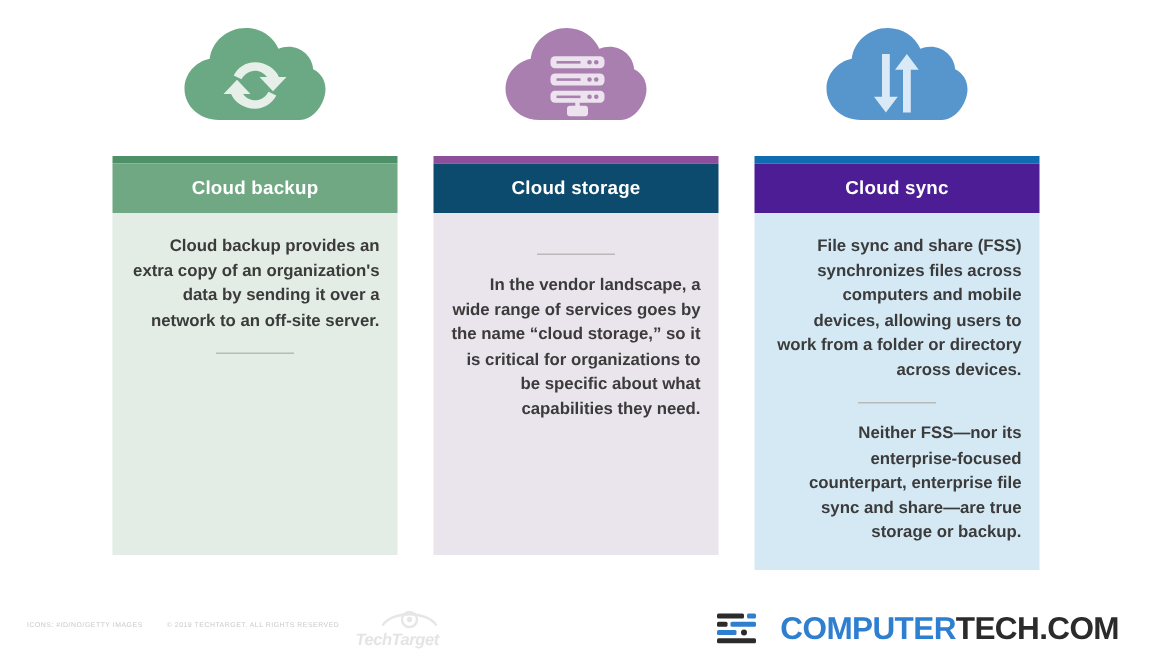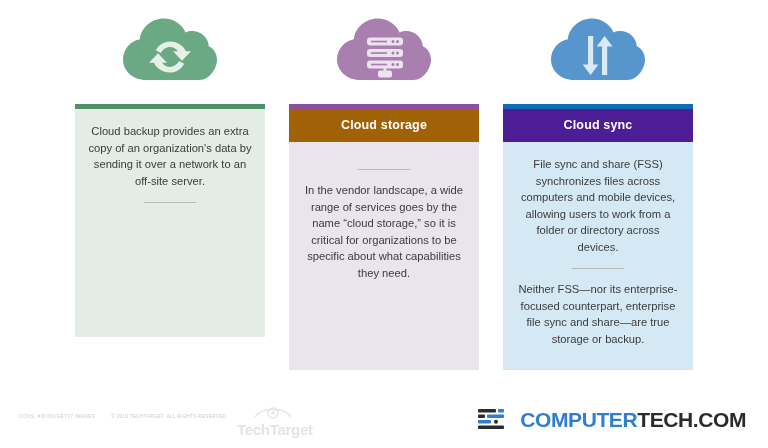--- a/index.html
+++ b/index.html
@@ -72,25 +72,25 @@
     font-size: 12.5px;
     font-weight: bold;
     letter-spacing: .15px;
     padding: 9px 4px 10px 4px;
     box-sizing: border-box;
   }
 
   .card-body {
     padding: 14px 12px 16px 12px;
     box-sizing: border-box;
-    text-align: center;
+    text-align: right;
     font-size: 11.2px;
     line-height: 16.5px;
     color: #3b3b3b;
-    font-weight: normal;
+    font-weight: bold;
   }
 
   .card-body p {
     margin: 0;
   }
 
   .para-divider {
     width: 52px;
     height: 1px;
     background: #b9b9b9;
@@ -133,21 +133,22 @@
     left: 237px;
     top: 6px;
     width: 72px;
     height: 34px;
     color: #e2e2e2;
   }
   .tt-word {
     position: absolute;
     left: 0;
     top: 17px;
-    font-size: 15px;
+    font-size: 11px;
+    font-style: italic;
     font-weight: bold;
     color: #e4e4e4;
     letter-spacing: -.3px;
     white-space: nowrap;
   }
 
   .ct-logo {
     position: absolute;
     right: 22px;
     top: 10px;
@@ -190,20 +191,21 @@
                      l-5.0 0 l9.0 9.5 l9.0 -9.5 l-5.1 0 C62.0 29.2 55.6 24.5 48 24.5 Z"></path>
             <path d="M48 55.5 c6.2 0 11.6 -3.6 14.2 -8.8 l-5.2 -2.6
                      c-1.7 3.4 -5.2 5.8 -9.0 5.8 c-3.3 0 -6.2 -1.7 -8.0 -4.2
                      l5.0 0 l-9.0 -9.5 l-9.0 9.5 l5.1 0 C34.0 50.8 40.4 55.5 48 55.5 Z"></path>
           </g>
         </svg>
       </div>
 
       <div class="card">
         <div class="card-topstripe" style="background:#4e9168;"></div>
+        <div class="card-header" style="background:#6fa883;">Cloud backup</div>
         <div class="card-body" style="background:#e3ece5;">
           <p>Cloud backup provides an extra copy of an organization's data by sending it over a network to an off-site server.</p>
           <hr class="para-divider">
         </div>
       </div>
     </div>
 
     <div class="column col-storage">
 
       <div class="icon-wrap">
@@ -228,21 +230,21 @@
               <circle cx="61.5" cy="47.5" r="1.5"></circle>
             <rect x="35" y="23.7" width="16" height="1.7"></rect>
             <rect x="35" y="35.2" width="16" height="1.7"></rect>
             <rect x="35" y="46.7" width="16" height="1.7"></rect>
           </g>
         </svg>
       </div>
 
       <div class="card">
         <div class="card-topstripe" style="background:#8e4f9a;"></div>
-        <div class="card-header" style="background:#a16207;">Cloud storage</div>
+        <div class="card-header" style="background:#0c4a6e;">Cloud storage</div>
         <div class="card-body" style="background:#eae4ec;">
           <hr class="para-divider">
           <p>In the vendor landscape, a wide range of services goes by the name “cloud storage,” so it is critical for organizations to be specific about what capabilities they need.</p>
         </div>
       </div>
     </div>
 
     <div class="column col-sync">
 
       <div class="icon-wrap">

